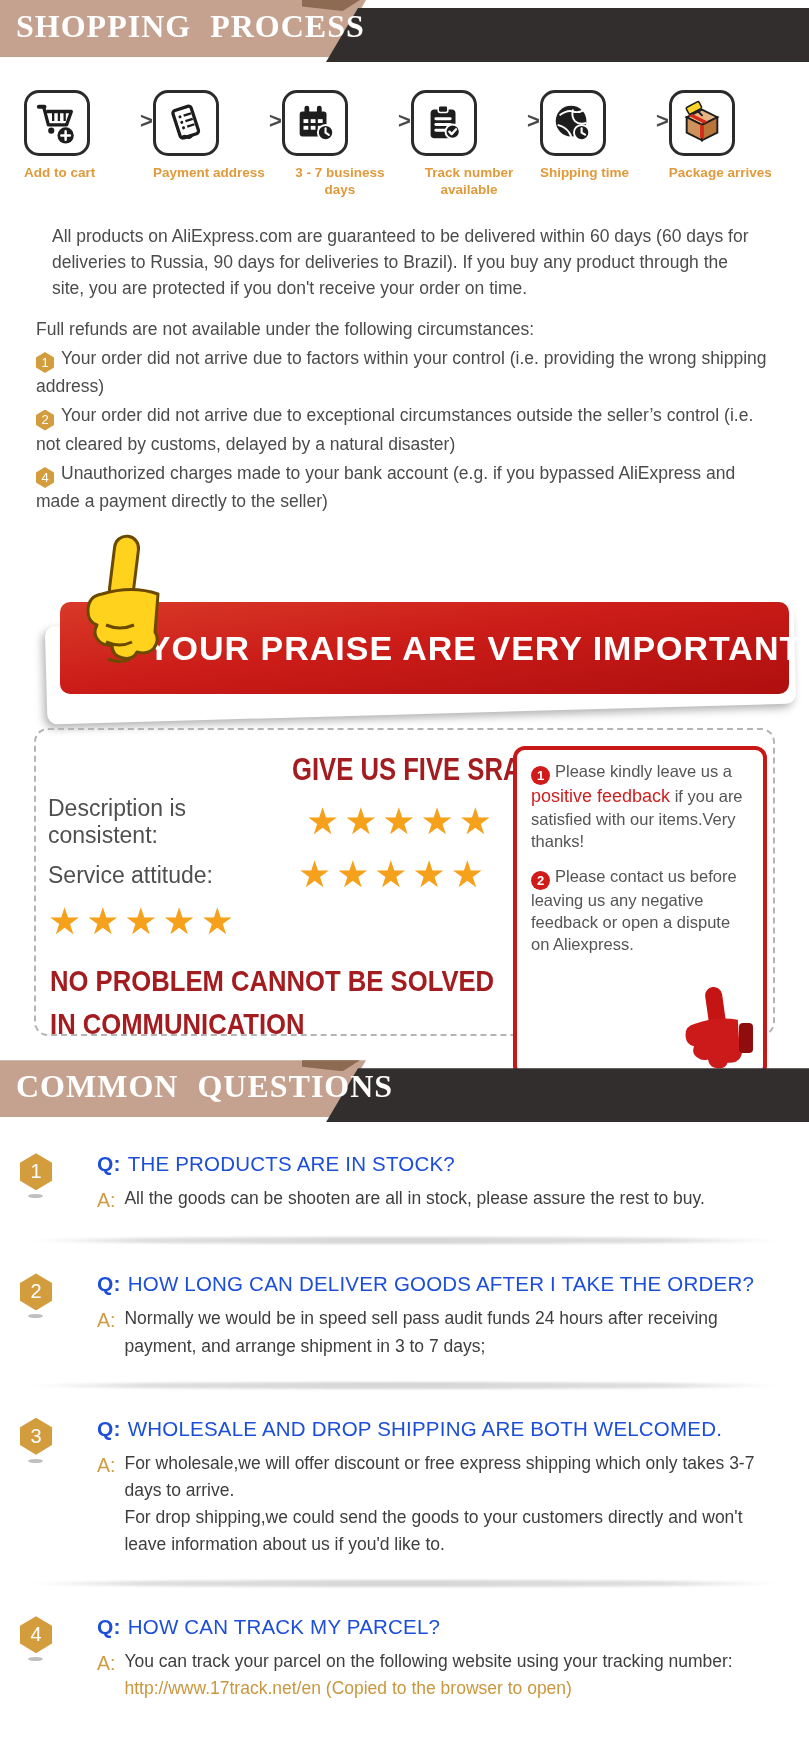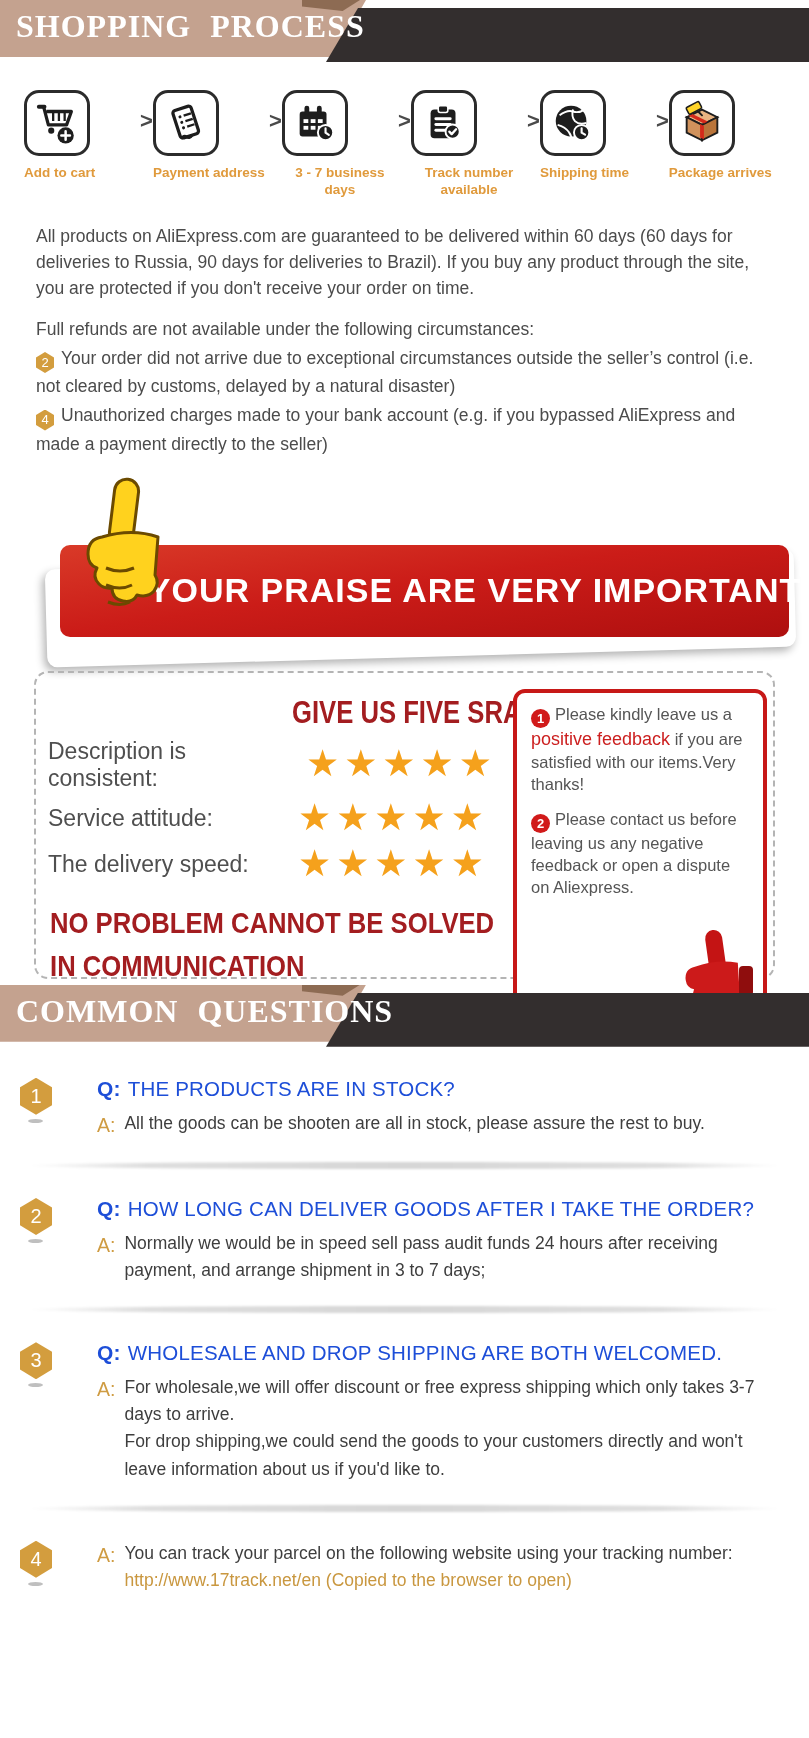--- a/index.html
+++ b/index.html
@@ -20,21 +20,21 @@
   
   .process{display:flex;justify-content:space-between;align-items:flex-start;padding:26px 24px 0;}
   .step{display:flex;flex-direction:column;align-items:flex-start;width:118px;}
   .icon-box{width:66px;height:66px;border:3px solid #2b2b2b;border-radius:15px;background:#fff;
             display:flex;align-items:center;justify-content:center;box-sizing:border-box;}
   .step-label{margin-top:9px;color:#e09a3c;font-weight:bold;font-size:13.5px;text-align:center;line-height:1.25;}
   .p-arrow{margin-top:20px;color:#4a4a4a;font-size:22px;font-weight:bold;line-height:1;}
 
   
   .guarantee{padding:24px 36px 0;color:#4b4b4b;font-size:17.5px;line-height:1.5;}
-  .guarantee p{margin:0 0 14px;}
+  .guarantee p{margin:0 16px 14px;}
   .refund-item{margin:3px 0;color:#4b4b4b;}
   .hex-sm{display:inline-flex;width:18px;height:21px;background:#d39d3e;color:#fff;font-size:13px;
           align-items:center;justify-content:center;margin-right:7px;vertical-align:-3px;
           clip-path:polygon(50% 0%,100% 26%,100% 74%,50% 100%,0% 74%,0% 26%);}
 
   
   .praise{position:relative;height:180px;margin-top:18px;}
   .praise-shadow{position:absolute;left:46px;right:14px;top:84px;height:98px;background:#fff;
                  border-radius:10px;transform:rotate(-1.6deg);box-shadow:-3px 4px 8px rgba(0,0,0,0.3);}
   .praise-red{position:absolute;left:60px;right:20px;top:70px;height:92px;border-radius:10px;
@@ -203,20 +203,23 @@
         </svg>
       </div>
       <div class="step-label">Package arrives</div>
     </div>
   </div>
 
   <div class="guarantee">
     <p>All products on AliExpress.com are guaranteed to be delivered within 60 days (60 days for deliveries to Russia,  90 days for deliveries to Brazil). If you buy any product through the site, you are protected if you don't receive your order on time.</p>
     <div>Full refunds are not available under the following circumstances:</div>
     <div class="refund-item">
+      <span class="hex-sm">1</span><span>Your order did not arrive due to factors within your control (i.e. providing the wrong shipping address)</span>
+    </div>
+    <div class="refund-item">
       <span class="hex-sm">2</span><span>Your order did not arrive due to exceptional circumstances outside the seller’s control (i.e. not cleared by customs, delayed by a natural disaster)</span>
     </div>
     <div class="refund-item">
       <span class="hex-sm">4</span><span>Unauthorized charges made to your bank account (e.g. if you bypassed AliExpress and made a payment directly to the seller)</span>
     </div>
   </div>
 
   <div class="praise">
     <div class="praise-shadow"></div>
     <div class="praise-red">
@@ -238,21 +241,20 @@
 
     <div class="rate-row first">
       <div class="rate-label">Description is consistent:</div>
       <div class="stars">★★★★★</div>
     </div>
     <div class="rate-row">
       <div class="rate-label">Service attitude:</div>
       <div class="stars">★★★★★</div>
     </div>
     <div class="rate-row">
-      <div class="rate-label">The delivery speed:</div>
       <div class="stars">★★★★★</div>
     </div>
 
     <div class="no-problem">
       <div>NO  PROBLEM CANNOT BE SOLVED</div>
       <div>IN COMMUNICATION</div>
     </div>
 
     <div class="fb-box">
       <p class="fb-note">
@@ -264,21 +266,21 @@
       <svg class="thumb-red" width="78" height="86" viewBox="0 0 78 86">
         <g transform="rotate(-8 36 45)">
           <rect x="30" y="2" width="17" height="42" rx="8.5" fill="#c41414"></rect>
           <path d="M16 36 q-11 1 -11 12 q0 8 7 10 q-4 7 2 12 q4 4 10 3 q0 8 8 10 q8 2 11 -4 q8 2 13 -3 q5 -6 1 -12 l2 -26 q-20 -7 -43 -2z" fill="#cc1a1a"></path>
         </g>
         <rect x="59" y="38" width="14" height="30" rx="4" fill="#8f0d0d"></rect>
       </svg>
     </div>
   </div>
 
-  <div class="band" style="margin-top:6px;">
+  <div class="band" style="margin-top:24px;">
     <div class="band-tan"></div>
     <div class="band-fold"></div>
     <div class="band-dark"></div>
     <div class="band-title">COMMON QUESTIONS</div>
   </div>
 
   <div class="faq-item">
     <div class="faq-badge">1</div>
     <div class="faq-badge-shadow"></div>
     <div class="faq-q">
@@ -316,20 +318,23 @@
         <p>For wholesale,we will offer discount or free express shipping which only takes 3-7 days to arrive.</p>
         <p>For drop shipping,we could send the goods to your customers directly and won't leave information about us if you'd like to.</p>
       </div>
     </div>
   </div>
   <div class="divider"></div>
 
   <div class="faq-item">
     <div class="faq-badge">4</div>
     <div class="faq-badge-shadow"></div>
+    <div class="faq-q">
+      <span class="qp">Q:</span><span>HOW CAN TRACK MY PARCEL?</span>
+    </div>
     <div class="faq-a">
       <span class="ap">A:</span>
       <p>
         <span>You can track your parcel on the following website using your tracking number: </span><a class="gold-link" href="#">http://www.17track.net/en</a><span class="gold-text">  (Copied to the browser to open)</span>
       </p>
     </div>
   </div>
 
 </div>
 

